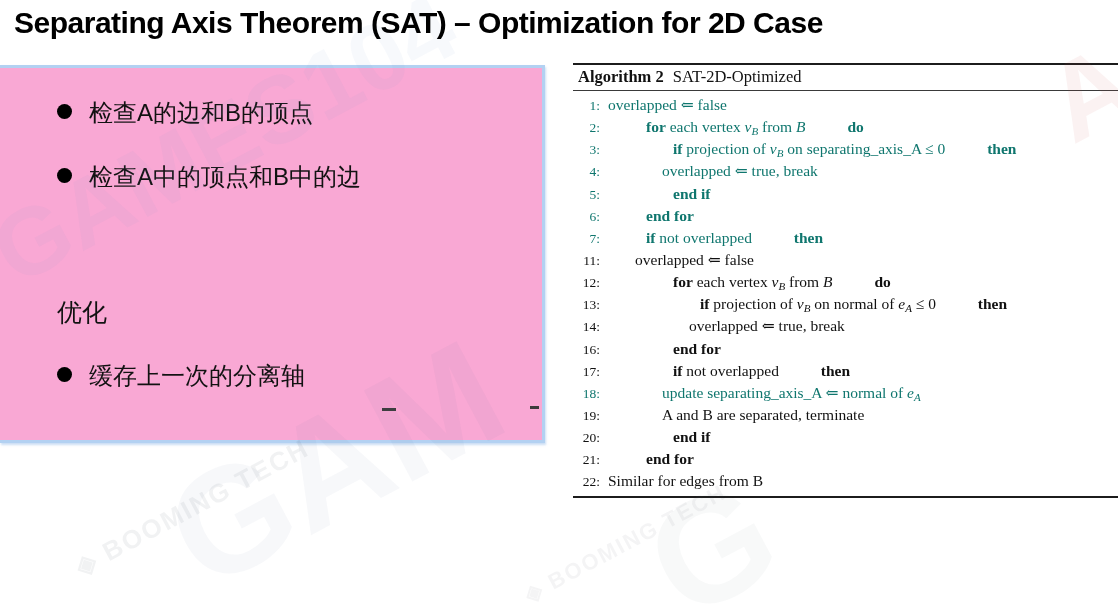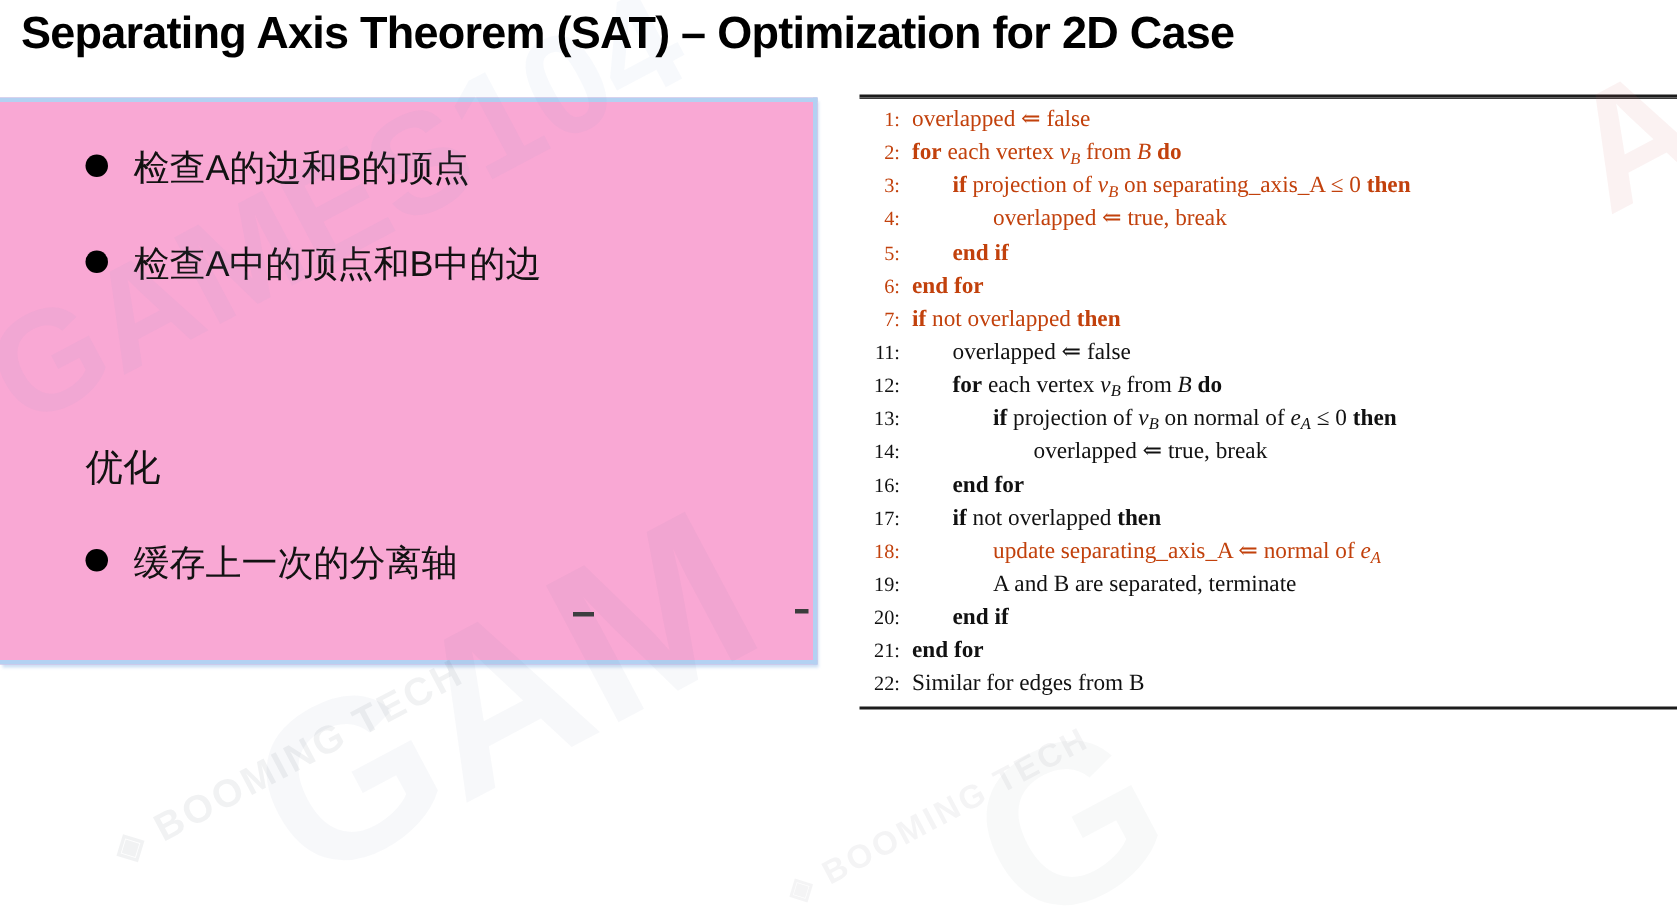--- a/index.html
+++ b/index.html
@@ -34,25 +34,25 @@
   .rule{width:100%;background:#1c1c1c;}
   .rule.top{height:2px;}
   .rule.mid{height:1px;background:#3a3a3a;}
   .rule.bot{height:2px;margin-top:3px;}
   .algo-header{padding:2px 0 3px 5px;font-size:16.5px;white-space:nowrap;}
   .algo-label{font-weight:700;}
   .algo-name{margin-left:5px;}
   #algo-lines{list-style:none;margin:0;padding:3px 0 0 0;}
   .line{height:22.15px;line-height:22.15px;font-size:15.5px;white-space:nowrap;
         color:#111;}
-  .line.red{color:#c2410c;}
+  .line.red{color:#0f766e;}
   .line .num{display:inline-block;width:27px;text-align:right;margin-right:8px;
              font-size:13.5px;}
   .line .txt{display:inline-block;}
-  .seg-b{font-weight:700;}
+  .seg-b{font-weight:700;margin-left:38px;}
   .seg-i{font-style:italic;}
   .seg-sub{font-style:italic;font-size:11px;vertical-align:-3px;}
 
   
   .wm{position:absolute;z-index:2;pointer-events:none;white-space:nowrap;
       font-weight:800;transform:rotate(-28deg);transform-origin:left top;}
   .wm-0{left:70px;top:555px;font-size:26px;letter-spacing:2px;color:rgba(60,70,90,.07);}
   .wm-1{left:520px;top:585px;font-size:22px;letter-spacing:2px;color:rgba(60,70,90,.06);}
   .wm-2{left:140px;top:470px;font-size:150px;font-weight:900;color:rgba(100,120,150,.05);}
   .wm-3{left:620px;top:500px;font-size:150px;font-weight:900;color:rgba(80,90,110,.04);}
@@ -72,20 +72,24 @@
         <div class="panel-item pi-1"><span class="dot"></span><span>检查A中的顶点和B中的边</span></div>
         <div class="panel-item pi-2"><span>优化</span></div>
         <div class="panel-item pi-3"><span class="dot"></span><span>缓存上一次的分离轴</span></div>
       </div>
     <span class="dash dash1"></span>
     <span class="dash dash2"></span>
   </div>
 
   <div class="algo">
     <div class="rule top"></div>
+    <div class="algo-header">
+      <span class="algo-label">Algorithm 2</span>
+      <span class="algo-name">SAT-2D-Optimized</span>
+    </div>
     <div class="rule mid"></div>
     <ol id="algo-lines">
         <li class="line red"><span class="num">1:</span><span class="txt" style="padding-left: 0px;"><span>overlapped ⇐ false</span></span></li>
         <li class="line red"><span class="num">2:</span><span class="txt" style="padding-left: 0px;"><span class="seg-b">for</span><span> each vertex </span><span class="seg-i">v</span><span class="seg-sub">B</span><span> from </span><span class="seg-i">B</span><span> </span><span class="seg-b">do</span></span></li>
         <li class="line red"><span class="num">3:</span><span class="txt" style="padding-left: 27px;"><span class="seg-b">if</span><span> projection of </span><span class="seg-i">v</span><span class="seg-sub">B</span><span> on separating_axis_A ≤ 0 </span><span class="seg-b">then</span></span></li>
         <li class="line red"><span class="num">4:</span><span class="txt" style="padding-left: 54px;"><span>overlapped ⇐ true, break</span></span></li>
         <li class="line red"><span class="num">5:</span><span class="txt" style="padding-left: 27px;"><span class="seg-b">end if</span></span></li>
         <li class="line red"><span class="num">6:</span><span class="txt" style="padding-left: 0px;"><span class="seg-b">end for</span></span></li>
         <li class="line red"><span class="num">7:</span><span class="txt" style="padding-left: 0px;"><span class="seg-b">if</span><span> not overlapped </span><span class="seg-b">then</span></span></li>
         <li class="line"><span class="num">11:</span><span class="txt" style="padding-left: 27px;"><span>overlapped ⇐ false</span></span></li>

